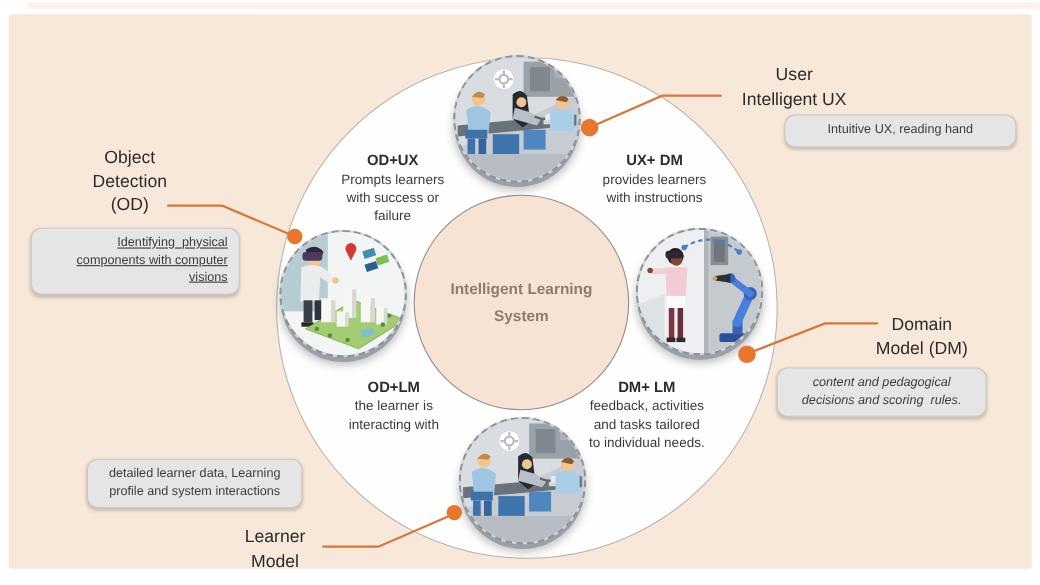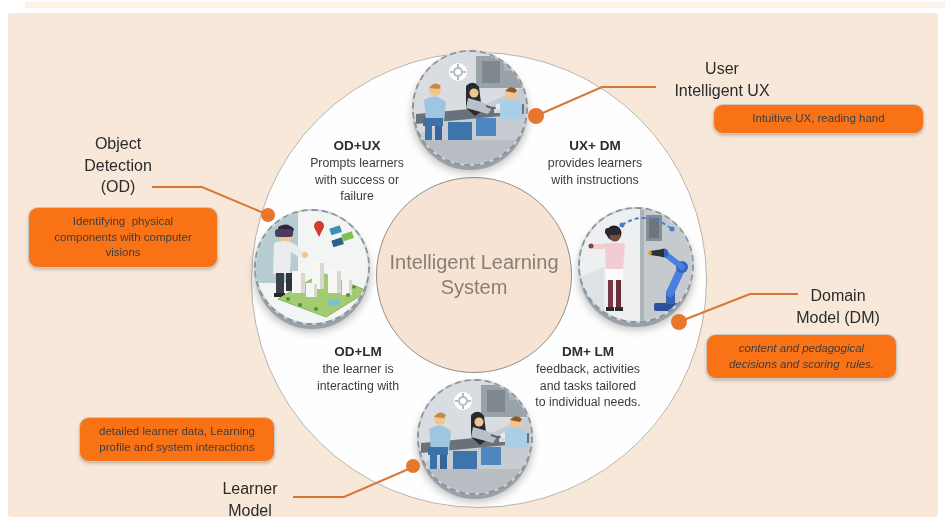--- a/index.html
+++ b/index.html
@@ -5,46 +5,46 @@
   html,body{margin:0;padding:0;background:#ffffff;}
   body{font-family:"Liberation Sans",sans-serif;}
   #stage{position:relative;width:945px;height:532px;background:#ffffff;overflow:hidden;}
   .top-strip{position:absolute;left:25px;right:0;top:2px;height:6px;background:#fcf2e9;}
   .panel{position:absolute;left:8px;top:13px;width:930px;height:504px;background:#f8e8da;border-radius:3px;}
   .ring{position:absolute;left:251px;top:52px;width:454px;height:454px;border-radius:50%;
         background:#fefefe;border:1px solid #b8b4ac;}
   .inner-circle{position:absolute;left:376px;top:177px;width:194px;height:194px;border-radius:50%;
         background:#f6e3d3;border:1px solid #938f89;display:flex;align-items:center;justify-content:center;
         text-align:center;z-index:3;}
-  .title{font-size:20px;font-weight:normal;color:#8a7e73;line-height:25px;}
+  .title{font-size:14px;font-weight:bold;color:#8a7e73;line-height:25px;}
   .img-circle{position:absolute;width:112px;height:112px;border-radius:50%;border:2px dashed #8d949b;
         overflow:hidden;background:#cfd4d8;box-shadow:0 5px 0 -1px #9aa0a7,0 7px 8px rgba(0,0,0,0.25);z-index:4;}
   .img-circle svg{display:block;width:112px;height:112px;}
   .ic-top{left:412px;top:50px;}
   .ic-left{left:254px;top:209px;}
   .ic-right{left:578px;top:207px;}
   .ic-bottom{left:417px;top:379px;}
   .seg{position:absolute;width:170px;text-align:center;color:#3c3c3c;z-index:5;}
   .seg-title{font-weight:bold;font-size:13.5px;color:#2d2d2d;margin-bottom:2px;}
   .seg-line{font-size:12.3px;line-height:16.5px;}
   .seg-od-ux{left:272px;top:138px;}
   .seg-ux-dm{left:510px;top:138px;}
   .seg-od-lm{left:273px;top:344px;}
   .seg-dm-lm{left:503px;top:344px;}
   .side-label{position:absolute;width:180px;text-align:center;font-weight:normal;font-size:16px;
         line-height:21.5px;color:#2b2b2b;z-index:6;}
   .lbl-od{left:28px;top:133px;}
   .lbl-ux{left:632px;top:58px;}
   .lbl-dm{left:748px;top:285px;}
   .lbl-lm{left:160px;top:478px;}
-  .note{position:absolute;background:#f97316;border:1px solid #ccc8c2;border-radius:10px;
+  .note{position:absolute;background:#e5e5e5;border:1px solid #ccc8c2;border-radius:10px;
         box-shadow:0 2px 3px rgba(90,80,70,0.28);font-size:11.5px;line-height:15.5px;color:#3d3d3d;
         padding:6px 10px;z-index:6;box-sizing:border-box;}
   .note-line{white-space:pre;}
-  .note-od{left:28px;top:207px;width:190px;text-align:center;}
+  .note-od{left:28px;top:207px;width:190px;text-align:right;text-decoration:underline;}
   .note-ux{left:713px;top:104px;width:211px;text-align:center;}
   .note-dm{left:706px;top:334px;width:191px;text-align:center;font-style:italic;}
   .note-lm{left:79px;top:417px;width:196px;text-align:center;}
   svg.connectors{position:absolute;left:0;top:0;z-index:5;pointer-events:none;}
   .connectors polyline{fill:none;stroke:#d8763a;stroke-width:2;}
   .connectors circle{fill:#e8772e;}
 </style>
 </head>
 <body>
 

